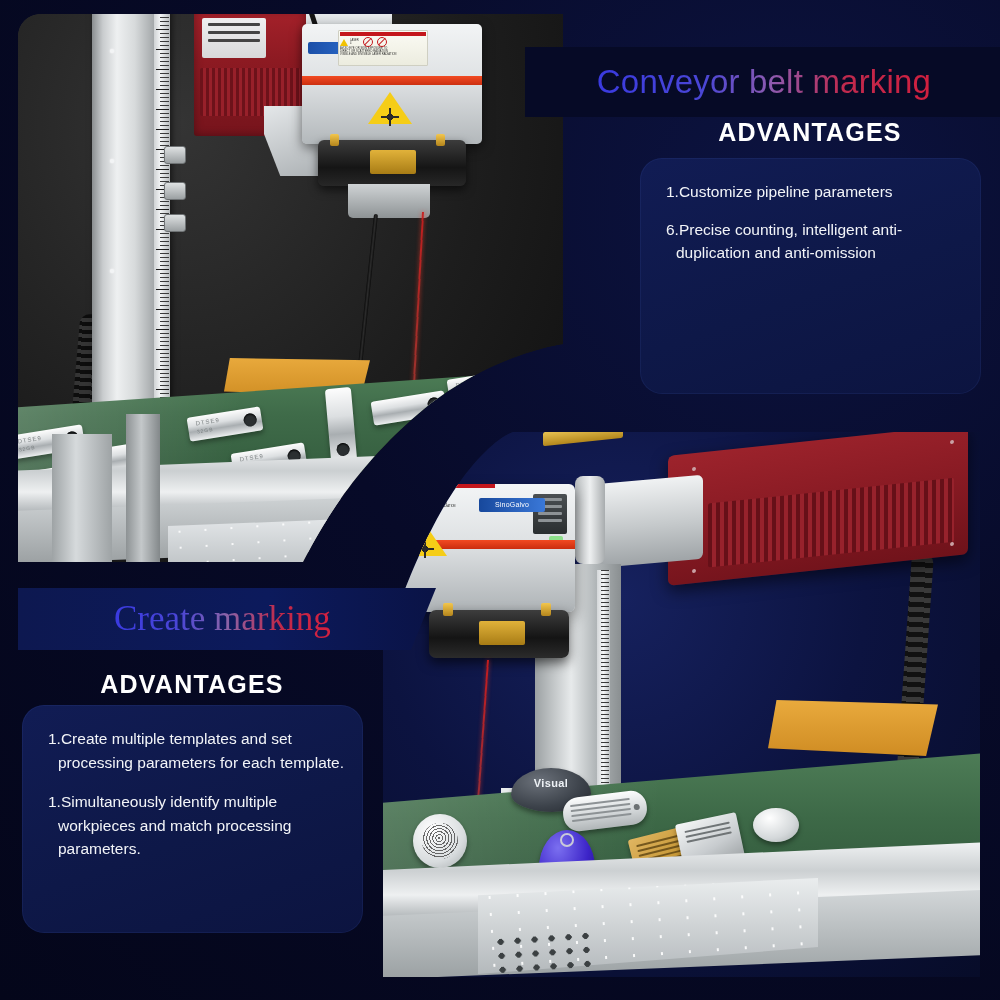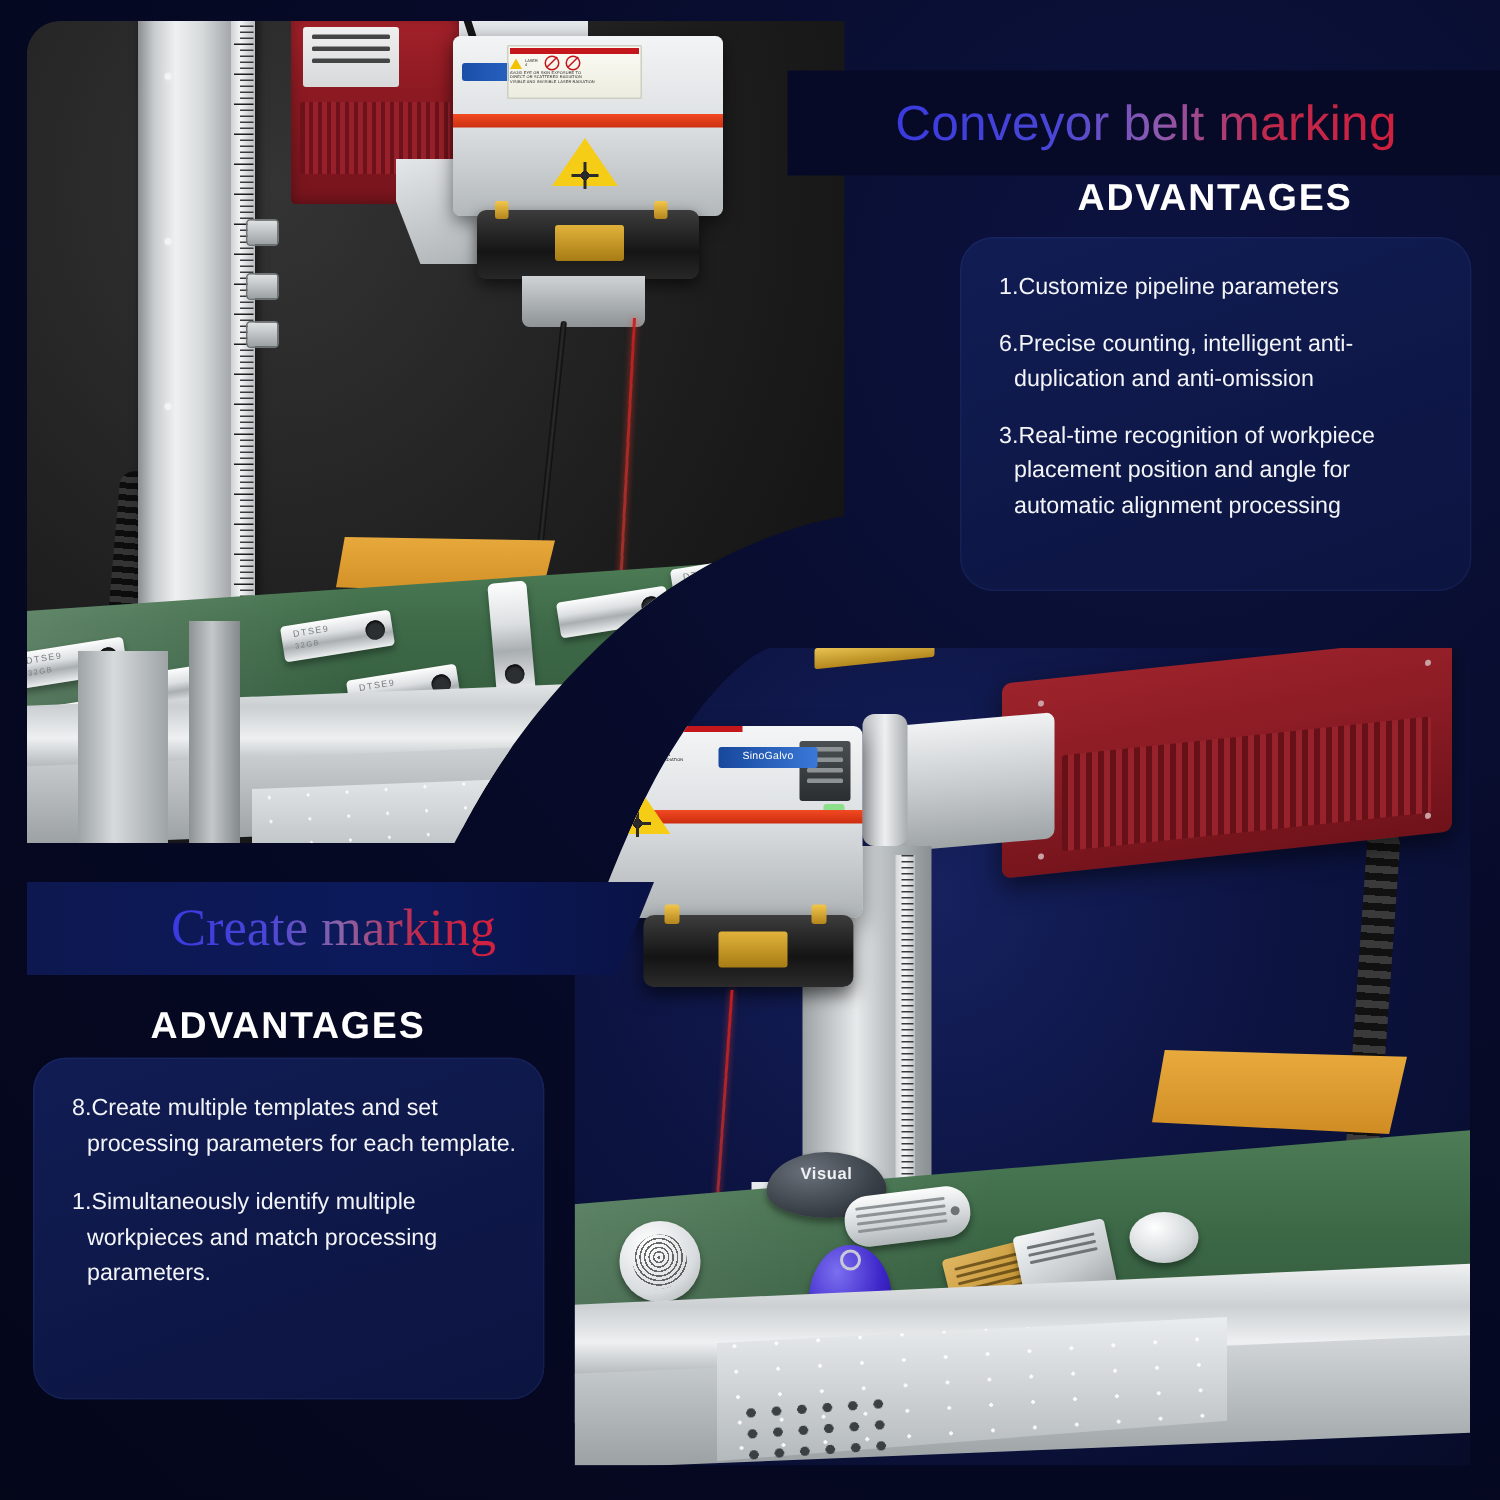--- a/index.html
+++ b/index.html
@@ -654,28 +654,27 @@
   </div>
 
   <div class="title-band" id="title-conveyor">
     <div class="t">Conveyor belt marking</div>
   </div>
   <div class="adv-heading" id="adv-head-1">ADVANTAGES</div>
   <div class="adv-card" id="adv-card-1">
     <ul class="adv-list">
       <li>1.Customize pipeline parameters</li>
       <li>6.Precise counting, intelligent anti-duplication and anti-omission</li>
-      <li>3.Real-time recognition of workpiece placement position and angle for automatic alignment processing</li>
     </ul>
   </div>
 
   <div class="title-band" id="title-visual">
     <div class="t">Create marking</div>
   </div>
   <div class="adv-heading" id="adv-head-2">ADVANTAGES</div>
   <div class="adv-card" id="adv-card-2">
     <ul class="adv-list">
-      <li>8.Create multiple templates and set processing parameters for each template.</li>
+      <li>1.Create multiple templates and set processing parameters for each template.</li>
       <li>1.Simultaneously identify multiple workpieces and match processing parameters.</li>
     </ul>
   </div>
 
 </div>
 
 </body></html>

